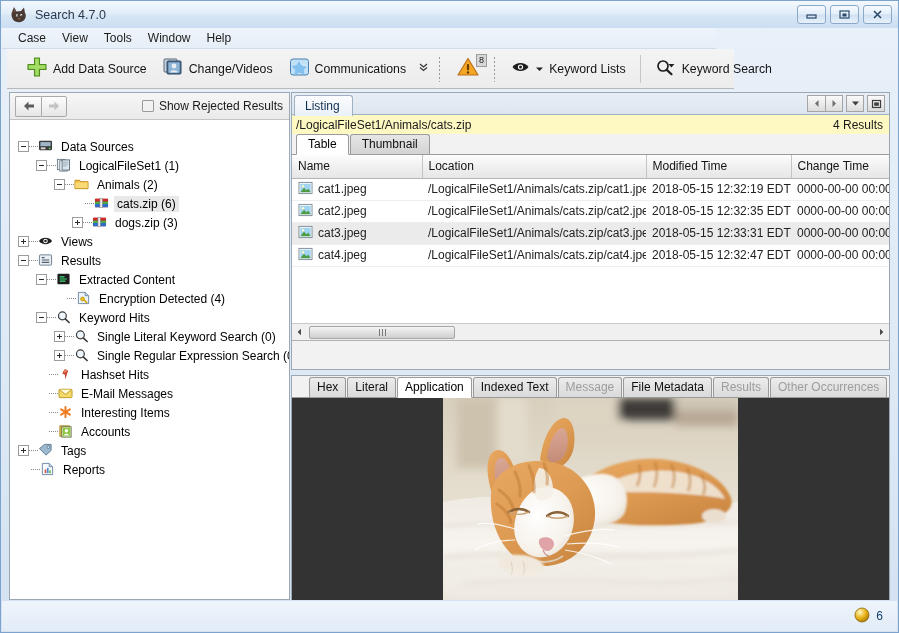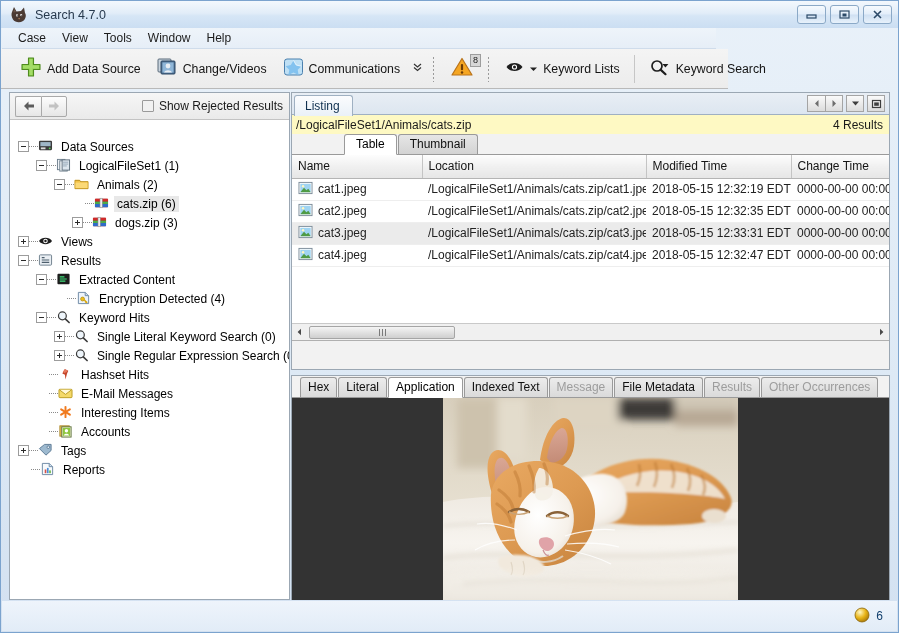--- a/index.html
+++ b/index.html
@@ -43,21 +43,21 @@
     background: linear-gradient(180deg,#eef4fa 0%, #e6eef7 100%);
     display:flex; align-items:center; padding-left:8px;
     border-bottom:1px solid #cfdceb;
   }
   .menu-item {
     padding:2px 8px; font-size:12px; color:#1c1c1c; cursor:default;
   }
 
   
   .toolbar {
-    position:absolute; left:0; top:48px; width:727px; height:40px;
+    position:absolute; left:6px; top:48px; width:727px; height:40px;
     background: linear-gradient(180deg,#f4f4f4 0%, #ececec 100%);
     border-bottom:1px solid #b9b9b9;
     display:flex; align-items:center;text-align:center;
   }
   .tb-grip {
     width:4px; height:26px; margin-left:5px; margin-right:6px;
     background-image: radial-gradient(#9a9a9a 40%, transparent 41%);
     background-size: 3px 4px;
   }
   .tb-btn {
@@ -164,21 +164,20 @@
   }
   .stab {
     height:20px; padding:2px 11px 0 11px; font-size:12px; color:#111;
     border:1px solid #9a9a9a; border-bottom:none; border-radius:3px 3px 0 0;
     background:linear-gradient(180deg,#e6e6e6,#d3d3d3);
     margin-right:1px;
   }
   .stab.active {
     background:#ffffff; color:#000; position:relative; top:1px; height:21px;
     border-bottom:1px solid #fff;
-    margin-left:48px;
   }
 
   table.grid { width:100%; border-collapse:collapse; table-layout:fixed; background:#fff; }
   table.grid th {
     text-align:left; font-weight:normal; font-size:12px; color:#141414;
     height:23px; padding:0 0 0 6px;
     background:linear-gradient(180deg,#fdfdfd 0%,#f0f0f0 50%,#e6e6e6 100%);
     border-right:1px solid #c4c4c4; border-bottom:1px solid #b4b4b4;
   }
   table.grid td {
@@ -213,21 +212,21 @@
     background-image:linear-gradient(90deg,#7a7a7a 1px, transparent 1px);
     background-size:3px 7px;
   }
 
   
   .viewer {
     position:absolute; left:0; top:283px; width:599px; height:225px;
     background:#f2f2f2; border:1px solid #9ba7b3;
   }
   .vtabs {
-    display:flex; align-items:flex-end; height:22px; padding-left:8px;
+    display:flex; align-items:flex-end; height:22px; padding-left:17px;
     background:#f2f2f2; border-bottom:1px solid #9a9a9a;text-align:center;
   }
   .vtab {
     height:20px; padding:2px 7px 0 7px; font-size:12px; color:#111;
     border:1px solid #9a9a9a; border-bottom:none; border-radius:3px 3px 0 0;
     background:linear-gradient(180deg,#ececec,#dadada); margin-right:1px;
     white-space:nowrap;
   }
   .vtab.active {
     background:#ffffff; color:#000; position:relative; top:1px; height:21px;

